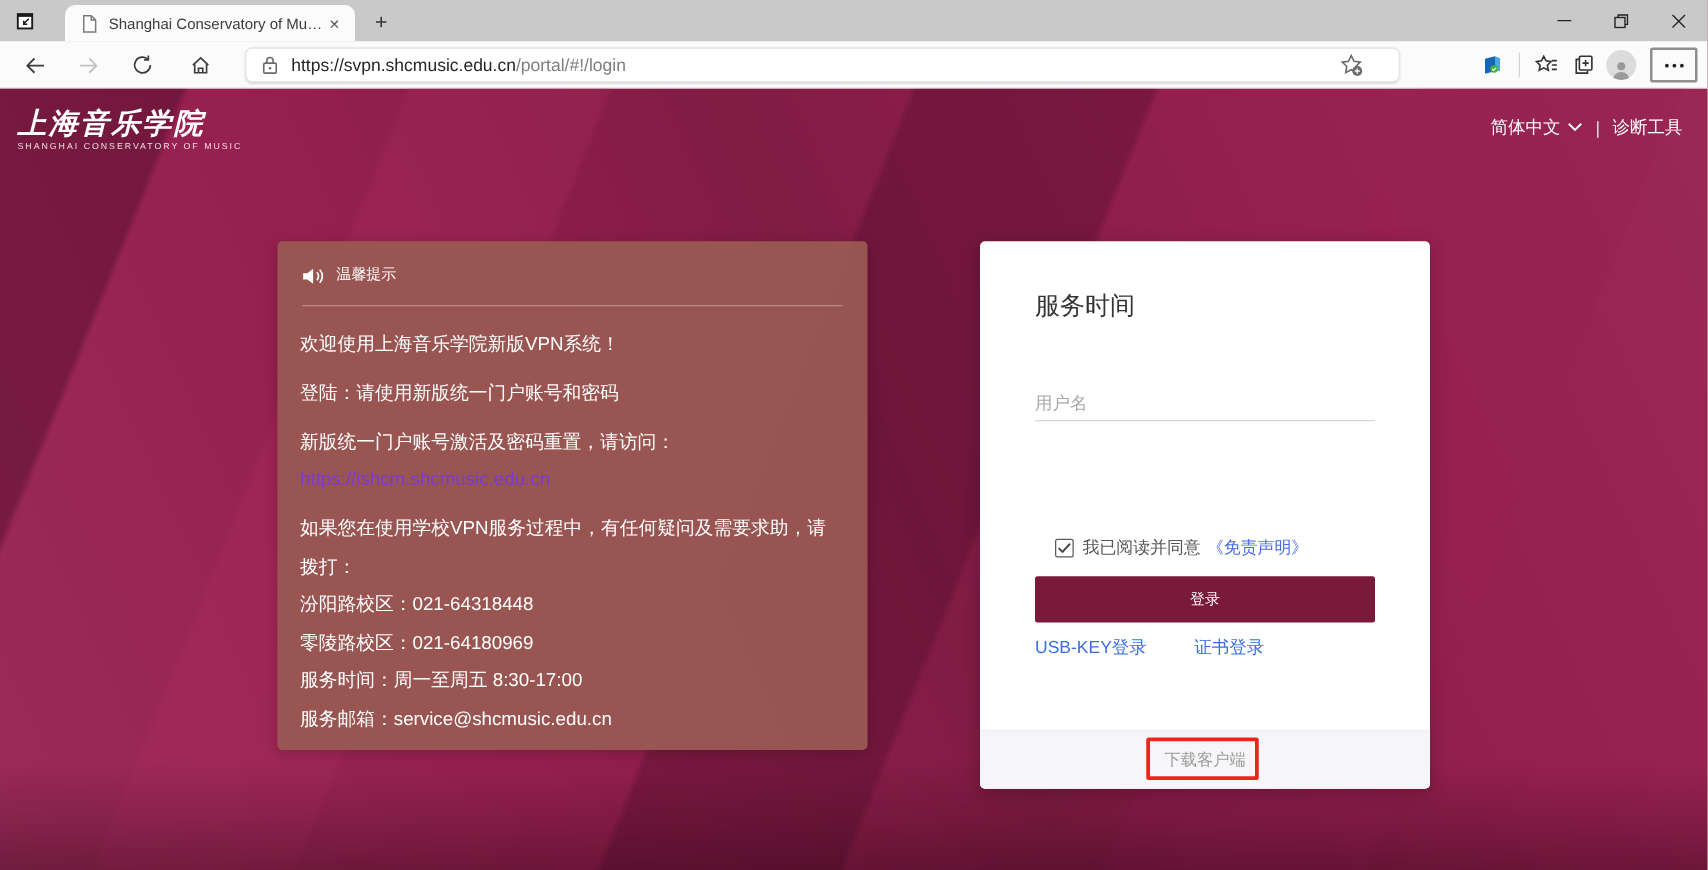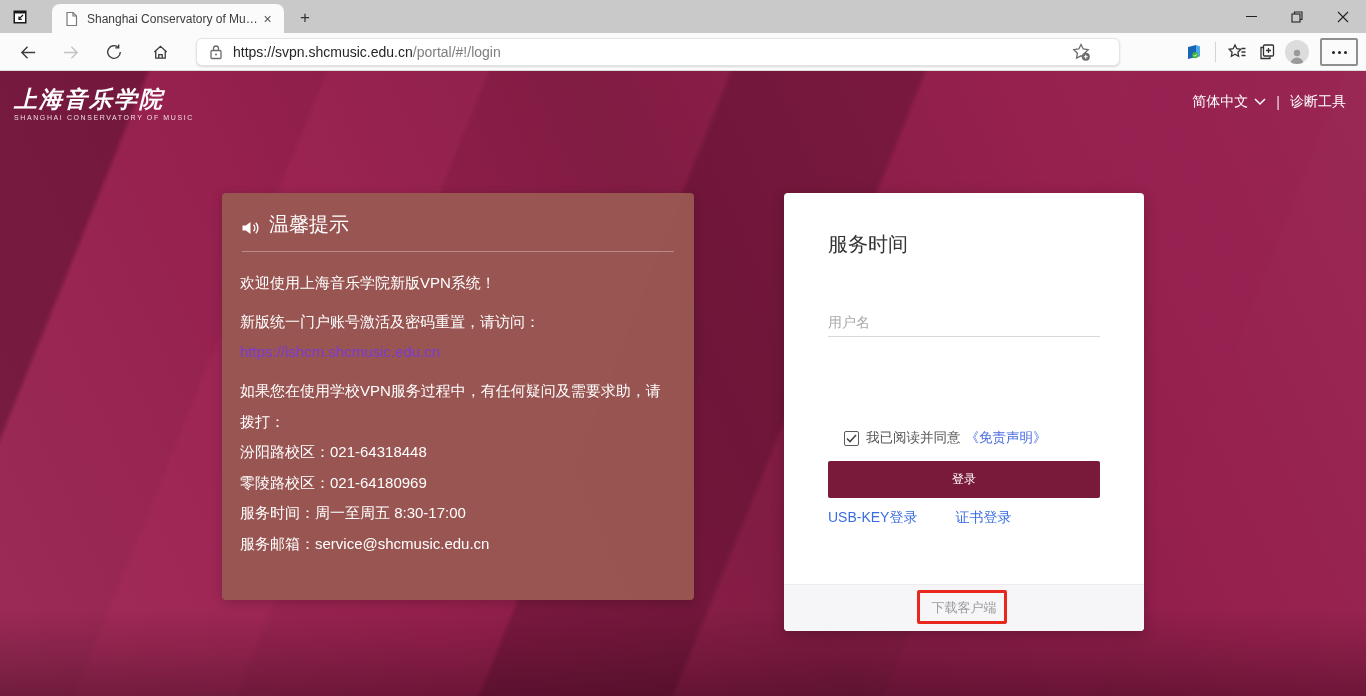--- a/index.html
+++ b/index.html
@@ -49,21 +49,21 @@
   .site-logo .cn { font-family:"DejaVu Serif", serif; font-style:italic; font-weight:bold; font-size:23px; letter-spacing:2px; line-height:24px; }
   .site-logo .en { font-size:7px; letter-spacing:1.6px; color:rgba(255,255,255,0.85); margin-top:3px; }
 
   .lang-row { position:absolute; right:20px; top:22px; display:flex; align-items:center; color:#fff; font-size:14px; }
   .lang-sel { display:flex; align-items:center; gap:6px; cursor:pointer; }
   .lang-sep { margin:0 10px; color:rgba(255,255,255,0.85); }
   .diag-link { cursor:pointer; }
 
   
   .notice { position:absolute; left:222px; top:122px; width:472px; height:407px; background:rgba(153,87,82,0.96); border-radius:4px; box-shadow:0 3px 12px rgba(0,0,0,0.18); color:#fff; }
-  .notice-head { display:flex; align-items:flex-end; gap:9px; padding:18px 18px 0 18px; font-size:20px; }
+  .notice-head { display:flex; align-items:flex-start; gap:9px; padding:18px 18px 0 18px; font-size:12px; }
   .notice-divider { height:1px; background:rgba(255,255,255,0.32); margin:13px 20px 0 20px; }
   .notice-body { padding:16px 20px 0 18px; font-size:15px; line-height:30px; }
   .notice-body p { margin:0 0 9px 0; }
   .notice-link { color:#7a3bd4; text-decoration:none; cursor:pointer; display:inline-block; }
   .contact-block { margin-top:5px; }
   .contact-block div { line-height:30.5px; }
 
   
   .card { position:absolute; left:784px; top:122px; width:360px; height:438px; background:#fff; border-radius:4px; box-shadow:0 3px 14px rgba(0,0,0,0.22); }
   .card-title { position:absolute; left:44px; top:38px; font-size:20px; color:#333; }
@@ -224,20 +224,21 @@
       <div class="notice-head">
         <svg width="20" height="20" viewBox="0 0 20 20">
           <path d="M2.5 7.5v5h3.4l4.6 3.5v-12L5.9 7.5z" fill="#fff"></path>
           <path d="M13.5 6.8a4.6 4.6 0 0 1 0 6.4M15.8 4.8a7.6 7.6 0 0 1 0 10.4" fill="none" stroke="#fff" stroke-width="1.4"></path>
         </svg>
         <span>温馨提示</span>
       </div>
       <div class="notice-divider"></div>
       <div class="notice-body">
         <p>欢迎使用上海音乐学院新版VPN系统！</p>
+        <p>登陆：请使用新版统一门户账号和密码</p>
         <p><span>新版统一门户账号激活及密码重置，请访问：</span><br>
           <a class="notice-link" href="#">https://ishcm.shcmusic.edu.cn</a>
         </p>
         <div class="contact-block">
           <div>如果您在使用学校VPN服务过程中，有任何疑问及需要求助，请拨打：</div>
           <div>汾阳路校区：021-64318448</div>
           <div>零陵路校区：021-64180969</div>
           <div>服务时间：周一至周五 8:30-17:00</div>
           <div>服务邮箱：service@shcmusic.edu.cn</div>
         </div>

